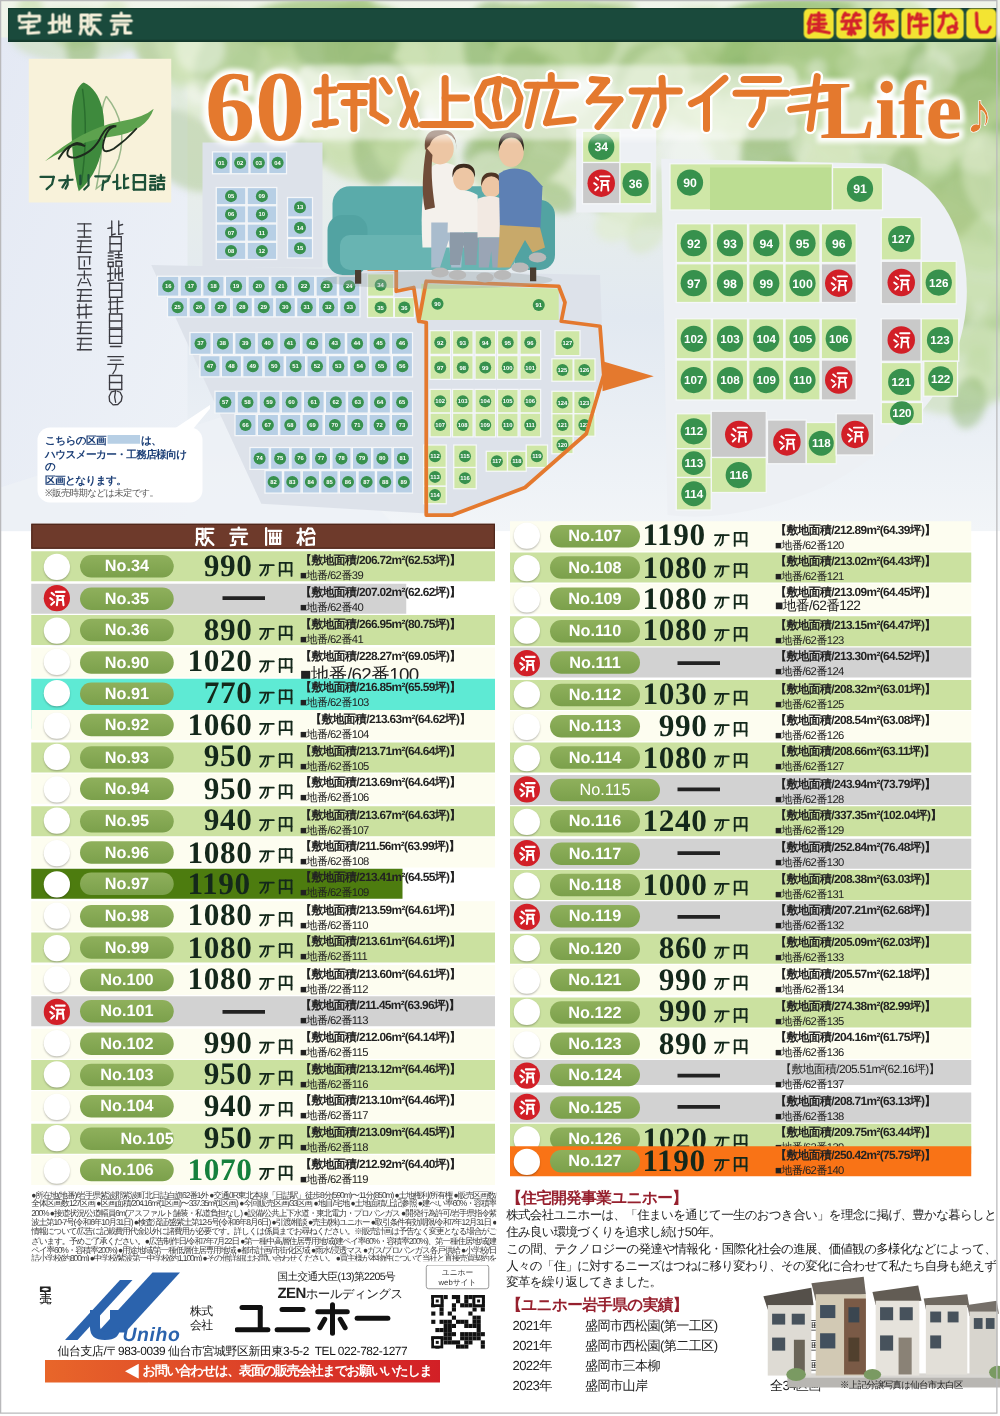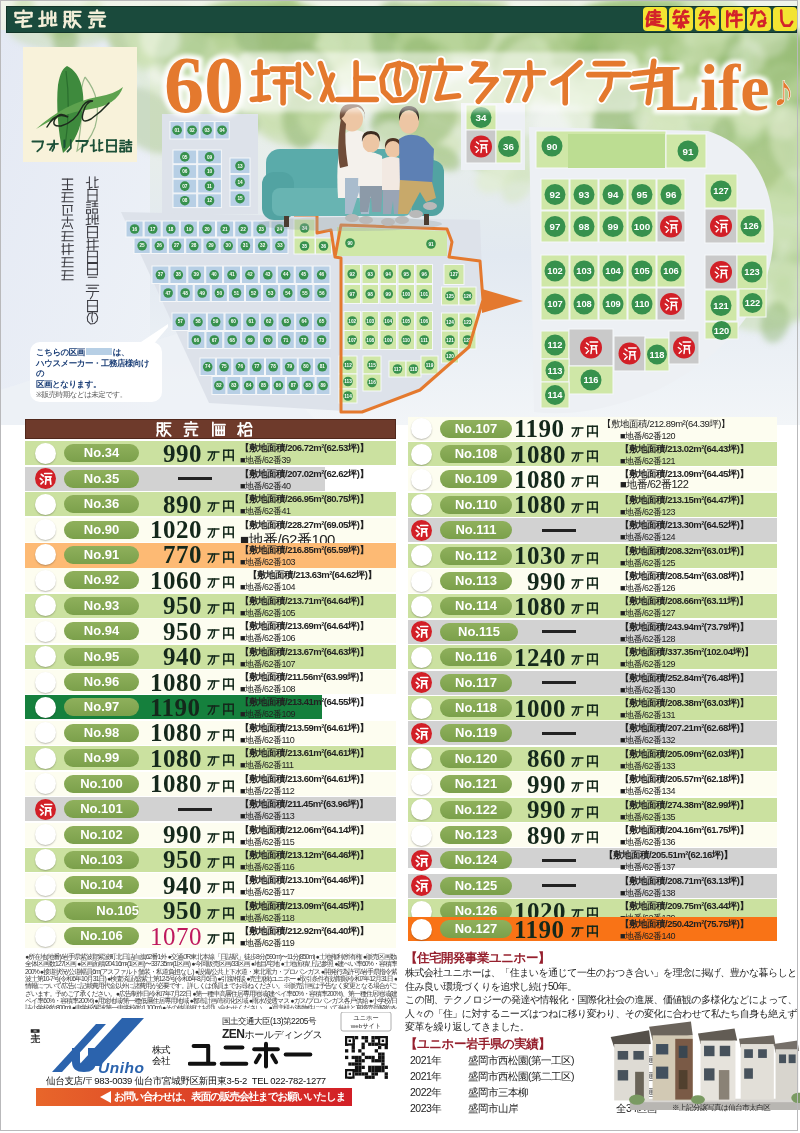--- a/index.html
+++ b/index.html
@@ -1231,21 +1231,21 @@
       <path d="M5.7,4.1 L3.9,8.8 L1.3,12.4" stroke="#14281b" stroke-width="1.50" fill="none" stroke-linecap="round" stroke-linejoin="round"></path>
       <path d="M16.8,2.3 L16.8,12.7" stroke="#14281b" stroke-width="1.50" fill="none" stroke-linecap="round" stroke-linejoin="round"></path>
       <path d="M26.2,2.3 L26.2,12.7" stroke="#14281b" stroke-width="1.50" fill="none" stroke-linecap="round" stroke-linejoin="round"></path>
       <path d="M16.8,2.3 L26.2,2.3" stroke="#14281b" stroke-width="1.50" fill="none" stroke-linecap="round" stroke-linejoin="round"></path>
       <path d="M21.5,2.3 L21.5,9.1" stroke="#14281b" stroke-width="1.50" fill="none" stroke-linecap="round" stroke-linejoin="round"></path>
       <path d="M16.8,9.1 L26.2,9.1" stroke="#14281b" stroke-width="1.50" fill="none" stroke-linecap="round" stroke-linejoin="round"></path>
     </svg>
     <div style="position:absolute;left:215px;top:1.0px;font-size:9.5px;font-weight:bold;color:#222;letter-spacing:-0.5px;white-space:nowrap">【敷地面積/228.27m²(69.05坪)】</div>
     <div style="position:absolute;left:215px;top:13.0px;font-size:15px;color:#222;letter-spacing:-0.5px;white-space:nowrap">■地番/62番100</div>
   </div>
-<div style="position:absolute;left:25px;top:542.9px;width:371px;height:40px;background:#fdba74">
+<div style="position:absolute;left:25px;top:542.9px;width:371px;height:40px;background:#5eead4">
     <div style="position:absolute;left:9.5px;top:1.5px;width:21px;height:21px;border-radius:50%;background:#fff;box-shadow:0 1px 1.5px rgba(0,0,0,.25)"></div>
     <div style="position:absolute;left:39px;top:3.0px;width:75px;height:18px;border-radius:9px;background:linear-gradient(#8fb05c,#7ba04b);color:#fff;font-weight:bold;font-size:13px;text-align:center;line-height:18px;font-family:'Liberation Sans'">No.91</div>
     <div style="position:absolute;left:138px;top:-1.5px;font-family:'Liberation Serif';font-weight:bold;font-size:25px;letter-spacing:0.5px;color:#14281b">770</div>
     <svg style="position:absolute;left:182px;top:7.0px" width="32" height="16">
       <path d="M1.0,4.1 L12.0,4.1" stroke="#14281b" stroke-width="1.50" fill="none" stroke-linecap="round" stroke-linejoin="round"></path>
       <path d="M7.5,4.1 L7.0,10.1 L5.2,12.2" stroke="#14281b" stroke-width="1.50" fill="none" stroke-linecap="round" stroke-linejoin="round"></path>
       <path d="M5.7,4.1 L3.9,8.8 L1.3,12.4" stroke="#14281b" stroke-width="1.50" fill="none" stroke-linecap="round" stroke-linejoin="round"></path>
       <path d="M16.8,2.3 L16.8,12.7" stroke="#14281b" stroke-width="1.50" fill="none" stroke-linecap="round" stroke-linejoin="round"></path>
       <path d="M26.2,2.3 L26.2,12.7" stroke="#14281b" stroke-width="1.50" fill="none" stroke-linecap="round" stroke-linejoin="round"></path>
       <path d="M16.8,2.3 L26.2,2.3" stroke="#14281b" stroke-width="1.50" fill="none" stroke-linecap="round" stroke-linejoin="round"></path>
@@ -1333,21 +1333,21 @@
       <path d="M5.7,4.1 L3.9,8.8 L1.3,12.4" stroke="#14281b" stroke-width="1.50" fill="none" stroke-linecap="round" stroke-linejoin="round"></path>
       <path d="M16.8,2.3 L16.8,12.7" stroke="#14281b" stroke-width="1.50" fill="none" stroke-linecap="round" stroke-linejoin="round"></path>
       <path d="M26.2,2.3 L26.2,12.7" stroke="#14281b" stroke-width="1.50" fill="none" stroke-linecap="round" stroke-linejoin="round"></path>
       <path d="M16.8,2.3 L26.2,2.3" stroke="#14281b" stroke-width="1.50" fill="none" stroke-linecap="round" stroke-linejoin="round"></path>
       <path d="M21.5,2.3 L21.5,9.1" stroke="#14281b" stroke-width="1.50" fill="none" stroke-linecap="round" stroke-linejoin="round"></path>
       <path d="M16.8,9.1 L26.2,9.1" stroke="#14281b" stroke-width="1.50" fill="none" stroke-linecap="round" stroke-linejoin="round"></path>
     </svg>
     <div style="position:absolute;left:215px;top:1.0px;font-size:9.5px;font-weight:bold;color:#222;letter-spacing:-0.5px;white-space:nowrap">【敷地面積/211.56m²(63.99坪)】</div>
     <div style="position:absolute;left:215px;top:13.0px;font-size:9px;color:#222;letter-spacing:-0.5px;white-space:nowrap">■地番/62番108</div>
   </div>
-<div style="position:absolute;left:25px;top:695.4px;width:297px;height:24.0px;background:#15803d">
+<div style="position:absolute;left:25px;top:695.4px;width:297px;height:24.0px;background:#4d7c0f">
     <div style="position:absolute;left:9.5px;top:1.5px;width:21px;height:21px;border-radius:50%;background:#fff;box-shadow:0 1px 1.5px rgba(0,0,0,.25)"></div>
     <div style="position:absolute;left:39px;top:3.0px;width:75px;height:18px;border-radius:9px;background:linear-gradient(#8fb05c,#7ba04b);color:#fff;font-weight:bold;font-size:13px;text-align:center;line-height:18px;font-family:'Liberation Sans'">No.97</div>
     <div style="position:absolute;left:125px;top:-1.5px;font-family:'Liberation Serif';font-weight:bold;font-size:25px;letter-spacing:0.5px;color:#14281b">1190</div>
     <svg style="position:absolute;left:182px;top:7.0px" width="32" height="16">
       <path d="M1.0,4.1 L12.0,4.1" stroke="#14281b" stroke-width="1.50" fill="none" stroke-linecap="round" stroke-linejoin="round"></path>
       <path d="M7.5,4.1 L7.0,10.1 L5.2,12.2" stroke="#14281b" stroke-width="1.50" fill="none" stroke-linecap="round" stroke-linejoin="round"></path>
       <path d="M5.7,4.1 L3.9,8.8 L1.3,12.4" stroke="#14281b" stroke-width="1.50" fill="none" stroke-linecap="round" stroke-linejoin="round"></path>
       <path d="M16.8,2.3 L16.8,12.7" stroke="#14281b" stroke-width="1.50" fill="none" stroke-linecap="round" stroke-linejoin="round"></path>
       <path d="M26.2,2.3 L26.2,12.7" stroke="#14281b" stroke-width="1.50" fill="none" stroke-linecap="round" stroke-linejoin="round"></path>
       <path d="M16.8,2.3 L26.2,2.3" stroke="#14281b" stroke-width="1.50" fill="none" stroke-linecap="round" stroke-linejoin="round"></path>
@@ -1489,21 +1489,21 @@
       <path d="M16.8,2.3 L26.2,2.3" stroke="#14281b" stroke-width="1.50" fill="none" stroke-linecap="round" stroke-linejoin="round"></path>
       <path d="M21.5,2.3 L21.5,9.1" stroke="#14281b" stroke-width="1.50" fill="none" stroke-linecap="round" stroke-linejoin="round"></path>
       <path d="M16.8,9.1 L26.2,9.1" stroke="#14281b" stroke-width="1.50" fill="none" stroke-linecap="round" stroke-linejoin="round"></path>
     </svg>
     <div style="position:absolute;left:215px;top:1.0px;font-size:9.5px;font-weight:bold;color:#222;letter-spacing:-0.5px;white-space:nowrap">【敷地面積/213.09m²(64.45坪)】</div>
     <div style="position:absolute;left:215px;top:13.0px;font-size:9px;color:#222;letter-spacing:-0.5px;white-space:nowrap">■地番/62番118</div>
   </div>
 <div style="position:absolute;left:25px;top:924.2px;width:371px;height:24.0px;background:#fdfdf0">
     <div style="position:absolute;left:9.5px;top:1.5px;width:21px;height:21px;border-radius:50%;background:#fff;box-shadow:0 1px 1.5px rgba(0,0,0,.25)"></div>
     <div style="position:absolute;left:39px;top:3.0px;width:75px;height:18px;border-radius:9px;background:linear-gradient(#8fb05c,#7ba04b);color:#fff;font-weight:bold;font-size:13px;text-align:center;line-height:18px;font-family:'Liberation Sans'">No.106</div>
-    <div style="position:absolute;left:125px;top:-1.5px;font-family:'Liberation Serif';font-weight:normal;font-size:25px;letter-spacing:0.5px;color:#be185d">1070</div>
+    <div style="position:absolute;left:125px;top:-1.5px;font-family:'Liberation Serif';font-weight:bold;font-size:25px;letter-spacing:0.5px;color:#15803d">1070</div>
     <svg style="position:absolute;left:182px;top:7.0px" width="32" height="16">
       <path d="M1.0,4.1 L12.0,4.1" stroke="#14281b" stroke-width="1.50" fill="none" stroke-linecap="round" stroke-linejoin="round"></path>
       <path d="M7.5,4.1 L7.0,10.1 L5.2,12.2" stroke="#14281b" stroke-width="1.50" fill="none" stroke-linecap="round" stroke-linejoin="round"></path>
       <path d="M5.7,4.1 L3.9,8.8 L1.3,12.4" stroke="#14281b" stroke-width="1.50" fill="none" stroke-linecap="round" stroke-linejoin="round"></path>
       <path d="M16.8,2.3 L16.8,12.7" stroke="#14281b" stroke-width="1.50" fill="none" stroke-linecap="round" stroke-linejoin="round"></path>
       <path d="M26.2,2.3 L26.2,12.7" stroke="#14281b" stroke-width="1.50" fill="none" stroke-linecap="round" stroke-linejoin="round"></path>
       <path d="M16.8,2.3 L26.2,2.3" stroke="#14281b" stroke-width="1.50" fill="none" stroke-linecap="round" stroke-linejoin="round"></path>
       <path d="M21.5,2.3 L21.5,9.1" stroke="#14281b" stroke-width="1.50" fill="none" stroke-linecap="round" stroke-linejoin="round"></path>
       <path d="M16.8,9.1 L26.2,9.1" stroke="#14281b" stroke-width="1.50" fill="none" stroke-linecap="round" stroke-linejoin="round"></path>
     </svg>
@@ -1517,21 +1517,21 @@
     <svg style="position:absolute;left:163px;top:7.0px" width="32" height="16">
       <path d="M1.0,4.1 L12.0,4.1" stroke="#14281b" stroke-width="1.50" fill="none" stroke-linecap="round" stroke-linejoin="round"></path>
       <path d="M7.5,4.1 L7.0,10.1 L5.2,12.2" stroke="#14281b" stroke-width="1.50" fill="none" stroke-linecap="round" stroke-linejoin="round"></path>
       <path d="M5.7,4.1 L3.9,8.8 L1.3,12.4" stroke="#14281b" stroke-width="1.50" fill="none" stroke-linecap="round" stroke-linejoin="round"></path>
       <path d="M16.8,2.3 L16.8,12.7" stroke="#14281b" stroke-width="1.50" fill="none" stroke-linecap="round" stroke-linejoin="round"></path>
       <path d="M26.2,2.3 L26.2,12.7" stroke="#14281b" stroke-width="1.50" fill="none" stroke-linecap="round" stroke-linejoin="round"></path>
       <path d="M16.8,2.3 L26.2,2.3" stroke="#14281b" stroke-width="1.50" fill="none" stroke-linecap="round" stroke-linejoin="round"></path>
       <path d="M21.5,2.3 L21.5,9.1" stroke="#14281b" stroke-width="1.50" fill="none" stroke-linecap="round" stroke-linejoin="round"></path>
       <path d="M16.8,9.1 L26.2,9.1" stroke="#14281b" stroke-width="1.50" fill="none" stroke-linecap="round" stroke-linejoin="round"></path>
     </svg>
-    <div style="position:absolute;left:194px;top:1.0px;font-size:9.5px;font-weight:normal;color:#222;letter-spacing:-0.5px;white-space:nowrap">【敷地面積/212.89m²(64.39坪)】</div>
+    <div style="position:absolute;left:212px;top:1.0px;font-size:9.5px;font-weight:bold;color:#222;letter-spacing:-0.5px;white-space:nowrap">【敷地面積/212.89m²(64.39坪)】</div>
     <div style="position:absolute;left:212px;top:13.0px;font-size:9px;color:#222;letter-spacing:-0.5px;white-space:nowrap">■地番/62番120</div>
   </div>
 <div style="position:absolute;left:408px;top:442.0px;width:369px;height:24.0px;background:#cbe1a0">
     <div style="position:absolute;left:2.5px;top:1.5px;width:21px;height:21px;border-radius:50%;background:#fff;box-shadow:0 1px 1.5px rgba(0,0,0,.25)"></div>
     <div style="position:absolute;left:32px;top:3.0px;width:72px;height:18px;border-radius:9px;background:linear-gradient(#8fb05c,#7ba04b);color:#fff;font-weight:bold;font-size:13px;text-align:center;line-height:18px;font-family:'Liberation Sans'">No.108</div>
     <div style="position:absolute;left:106px;top:-1.5px;font-family:'Liberation Serif';font-weight:bold;font-size:25px;letter-spacing:0.5px;color:#14281b">1080</div>
     <svg style="position:absolute;left:163px;top:7.0px" width="32" height="16">
       <path d="M1.0,4.1 L12.0,4.1" stroke="#14281b" stroke-width="1.50" fill="none" stroke-linecap="round" stroke-linejoin="round"></path>
       <path d="M7.5,4.1 L7.0,10.1 L5.2,12.2" stroke="#14281b" stroke-width="1.50" fill="none" stroke-linecap="round" stroke-linejoin="round"></path>
       <path d="M5.7,4.1 L3.9,8.8 L1.3,12.4" stroke="#14281b" stroke-width="1.50" fill="none" stroke-linecap="round" stroke-linejoin="round"></path>
@@ -1651,21 +1651,21 @@
     <svg style="position:absolute;left:2.5px;top:1.5px" width="21" height="21">
       <path d="M6.3,6.3 L8.3,8.0" stroke="#fff" stroke-width="1.70" fill="none" stroke-linecap="round" stroke-linejoin="round"></path>
       <path d="M5.2,10.5 L7.1,11.9" stroke="#fff" stroke-width="1.70" fill="none" stroke-linecap="round" stroke-linejoin="round"></path>
       <path d="M6.0,15.8 L8.3,13.6" stroke="#fff" stroke-width="1.70" fill="none" stroke-linecap="round" stroke-linejoin="round"></path>
       <path d="M9.7,5.5 L16.7,5.5" stroke="#fff" stroke-width="1.70" fill="none" stroke-linecap="round" stroke-linejoin="round"></path>
       <path d="M10.2,8.8 L16.1,8.8" stroke="#fff" stroke-width="1.70" fill="none" stroke-linecap="round" stroke-linejoin="round"></path>
       <path d="M11.3,8.8 L10.5,16.1" stroke="#fff" stroke-width="1.70" fill="none" stroke-linecap="round" stroke-linejoin="round"></path>
       <path d="M15.0,8.8 L15.8,16.1" stroke="#fff" stroke-width="1.70" fill="none" stroke-linecap="round" stroke-linejoin="round"></path>
       <path d="M11.9,11.9 L14.4,11.9" stroke="#fff" stroke-width="1.70" fill="none" stroke-linecap="round" stroke-linejoin="round"></path>
     </svg>
-    <div style="position:absolute;left:32px;top:3.0px;width:78px;height:18px;border-radius:9px;background:linear-gradient(#8fb05c,#7ba04b);color:#fff;font-weight:bold;font-size:13px;text-align:center;line-height:18px;font-family:'Liberation Sans'">No.115</div>
+    <div style="position:absolute;left:32px;top:3.0px;width:88px;height:18px;border-radius:9px;background:linear-gradient(#8fb05c,#7ba04b);color:#fff;font-weight:normal;font-size:13px;text-align:center;line-height:18px;font-family:'Liberation Sans'">No.115</div>
     <div style="position:absolute;left:134px;top:10.5px;width:34px;height:3.2px;background:#222"></div>
     <div style="position:absolute;left:212px;top:1.0px;font-size:9.5px;font-weight:bold;color:#222;letter-spacing:-0.5px;white-space:nowrap">【敷地面積/243.94m²(73.79坪)】</div>
     <div style="position:absolute;left:212px;top:13.0px;font-size:9px;color:#222;letter-spacing:-0.5px;white-space:nowrap">■地番/62番128</div>
   </div>
 <div style="position:absolute;left:408px;top:645.2px;width:369px;height:24.0px;background:#cbe1a0">
     <div style="position:absolute;left:2.5px;top:1.5px;width:21px;height:21px;border-radius:50%;background:#fff;box-shadow:0 1px 1.5px rgba(0,0,0,.25)"></div>
     <div style="position:absolute;left:32px;top:3.0px;width:72px;height:18px;border-radius:9px;background:linear-gradient(#8fb05c,#7ba04b);color:#fff;font-weight:bold;font-size:13px;text-align:center;line-height:18px;font-family:'Liberation Sans'">No.116</div>
     <div style="position:absolute;left:106px;top:-1.5px;font-family:'Liberation Serif';font-weight:bold;font-size:25px;letter-spacing:0.5px;color:#14281b">1240</div>
     <svg style="position:absolute;left:163px;top:7.0px" width="32" height="16">
       <path d="M1.0,4.1 L12.0,4.1" stroke="#14281b" stroke-width="1.50" fill="none" stroke-linecap="round" stroke-linejoin="round"></path>
@@ -1806,21 +1806,21 @@
       <path d="M5.2,10.5 L7.1,11.9" stroke="#fff" stroke-width="1.70" fill="none" stroke-linecap="round" stroke-linejoin="round"></path>
       <path d="M6.0,15.8 L8.3,13.6" stroke="#fff" stroke-width="1.70" fill="none" stroke-linecap="round" stroke-linejoin="round"></path>
       <path d="M9.7,5.5 L16.7,5.5" stroke="#fff" stroke-width="1.70" fill="none" stroke-linecap="round" stroke-linejoin="round"></path>
       <path d="M10.2,8.8 L16.1,8.8" stroke="#fff" stroke-width="1.70" fill="none" stroke-linecap="round" stroke-linejoin="round"></path>
       <path d="M11.3,8.8 L10.5,16.1" stroke="#fff" stroke-width="1.70" fill="none" stroke-linecap="round" stroke-linejoin="round"></path>
       <path d="M15.0,8.8 L15.8,16.1" stroke="#fff" stroke-width="1.70" fill="none" stroke-linecap="round" stroke-linejoin="round"></path>
       <path d="M11.9,11.9 L14.4,11.9" stroke="#fff" stroke-width="1.70" fill="none" stroke-linecap="round" stroke-linejoin="round"></path>
     </svg>
     <div style="position:absolute;left:32px;top:3.0px;width:72px;height:18px;border-radius:9px;background:linear-gradient(#8fb05c,#7ba04b);color:#fff;font-weight:bold;font-size:13px;text-align:center;line-height:18px;font-family:'Liberation Sans'">No.124</div>
     <div style="position:absolute;left:134px;top:10.5px;width:34px;height:3.2px;background:#222"></div>
-    <div style="position:absolute;left:196px;top:1.0px;font-size:9.5px;font-weight:bold;color:#222;letter-spacing:-0.5px;white-space:nowrap">【敷地面積/205.51m²(62.16坪)】</div>
+    <div style="position:absolute;left:216px;top:1.0px;font-size:9.5px;font-weight:normal;color:#222;letter-spacing:-0.5px;white-space:nowrap">【敷地面積/205.51m²(62.16坪)】</div>
     <div style="position:absolute;left:212px;top:13.0px;font-size:9px;color:#222;letter-spacing:-0.5px;white-space:nowrap">■地番/62番137</div>
   </div>
 <div style="position:absolute;left:408px;top:873.8px;width:369px;height:24.0px;background:#d2d2d2">
     <div style="position:absolute;left:2.5px;top:1.5px;width:21px;height:21px;border-radius:50%;background:#d21f27"></div>
     <svg style="position:absolute;left:2.5px;top:1.5px" width="21" height="21">
       <path d="M6.3,6.3 L8.3,8.0" stroke="#fff" stroke-width="1.70" fill="none" stroke-linecap="round" stroke-linejoin="round"></path>
       <path d="M5.2,10.5 L7.1,11.9" stroke="#fff" stroke-width="1.70" fill="none" stroke-linecap="round" stroke-linejoin="round"></path>
       <path d="M6.0,15.8 L8.3,13.6" stroke="#fff" stroke-width="1.70" fill="none" stroke-linecap="round" stroke-linejoin="round"></path>
       <path d="M9.7,5.5 L16.7,5.5" stroke="#fff" stroke-width="1.70" fill="none" stroke-linecap="round" stroke-linejoin="round"></path>
       <path d="M10.2,8.8 L16.1,8.8" stroke="#fff" stroke-width="1.70" fill="none" stroke-linecap="round" stroke-linejoin="round"></path>

